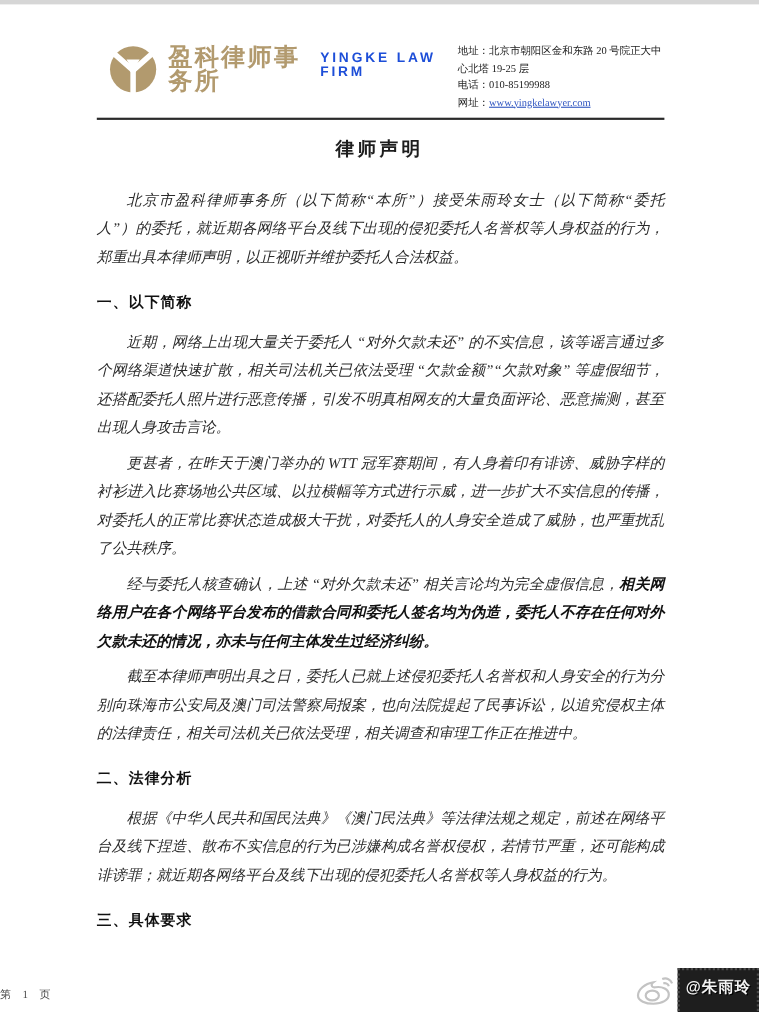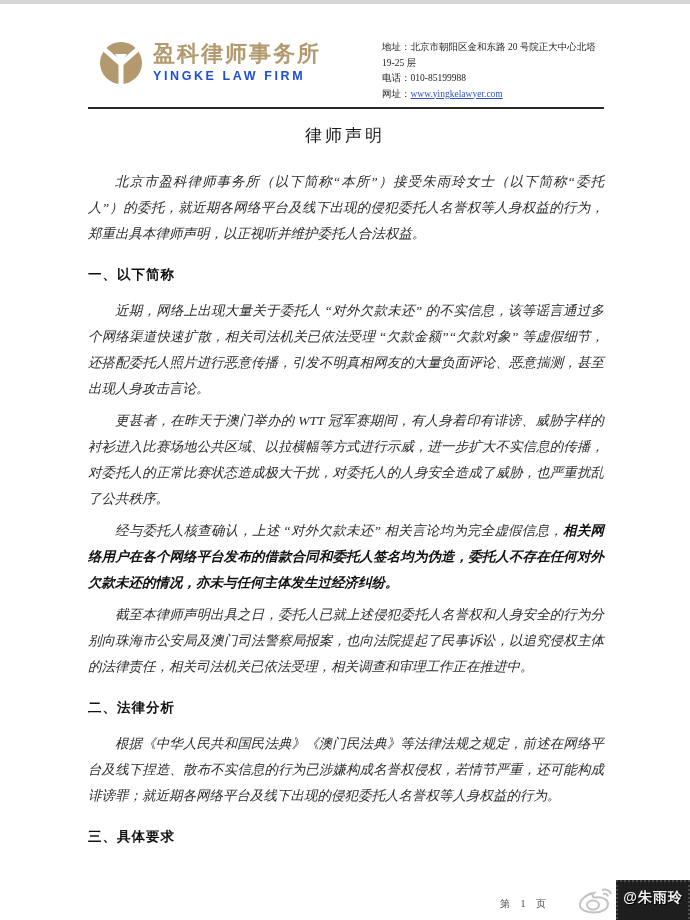--- a/index.html
+++ b/index.html
@@ -15,21 +15,21 @@
     position:absolute;top:0;left:0;width:690px;height:4px;
     background:#d6d6d6;
   }
   
   .header{
     position:absolute;top:40px;left:98px;right:84px;
     display:flex;justify-content:space-between;align-items:flex-start;
   }
   .logo{display:flex;align-items:center;gap:9px;}
   .logo-icon{width:46px;height:46px;flex:0 0 auto;}
-  .logo-text{display:flex;flex-direction:column;line-height:1;}
+  .logo-text{display:flex;flex-direction:row;line-height:1;}
   .logo-cn{
     font-family:"Liberation Sans","DejaVu Sans",sans-serif;
     font-size:22px;font-weight:bold;color:#b29a6e;letter-spacing:2px;
   }
   .logo-en{
     font-family:"Liberation Sans","DejaVu Sans",sans-serif;
     font-size:12.5px;font-weight:bold;color:#1d4ed8;letter-spacing:2.6px;
     margin-top:5px;
   }
   .contact{
@@ -40,41 +40,41 @@
   .contact a{
     color:#2f55c0;text-decoration:underline;margin-top:25px;
   }
   .header-rule{
     position:absolute;top:107px;left:88px;right:86px;
     border:none;border-top:2px solid #2a2a2a;margin:0;
   }
   
   .doc-title{
     position:absolute;top:124px;left:0;width:690px;
-    text-align:center;font-size:17px;font-weight:normal;letter-spacing:3px;
+    text-align:center;font-size:17px;font-weight:bold;letter-spacing:3px;
     color:#1d1d1d;
   }
   .content{
     position:absolute;top:160px;left:88px;width:516px;
     font-size:13.5px;line-height:26px;
     text-align:justify;
   }
   .content p{
     margin:0 0 6px 0;text-indent:2em;font-style:italic;
   }
   .content p.first{margin-top:9px;}
   .content h2{
     font-size:13.5px;font-weight:bold;color:#111;
     margin:15px 0 10px 0;letter-spacing:1px;
   }
   .bold-run{font-weight:bold;color:#111;}
   
   .footer{
     position:absolute;top:897px;left:0;width:550px;
-    text-align:right;font-size:10px;color:#4a4a4a;letter-spacing:4px;
+    text-align:left;font-size:10px;color:#4a4a4a;letter-spacing:4px;
   }
   
   .watermark{
     position:absolute;top:880px;right:0px;
     display:flex;align-items:flex-start;gap:2px;
   }
   .weibo-icon{width:36px;height:30px;margin-top:4px;}
   .wm-label{
     background:#1e1e1e;
     border:2px dotted #4a4a4a;

